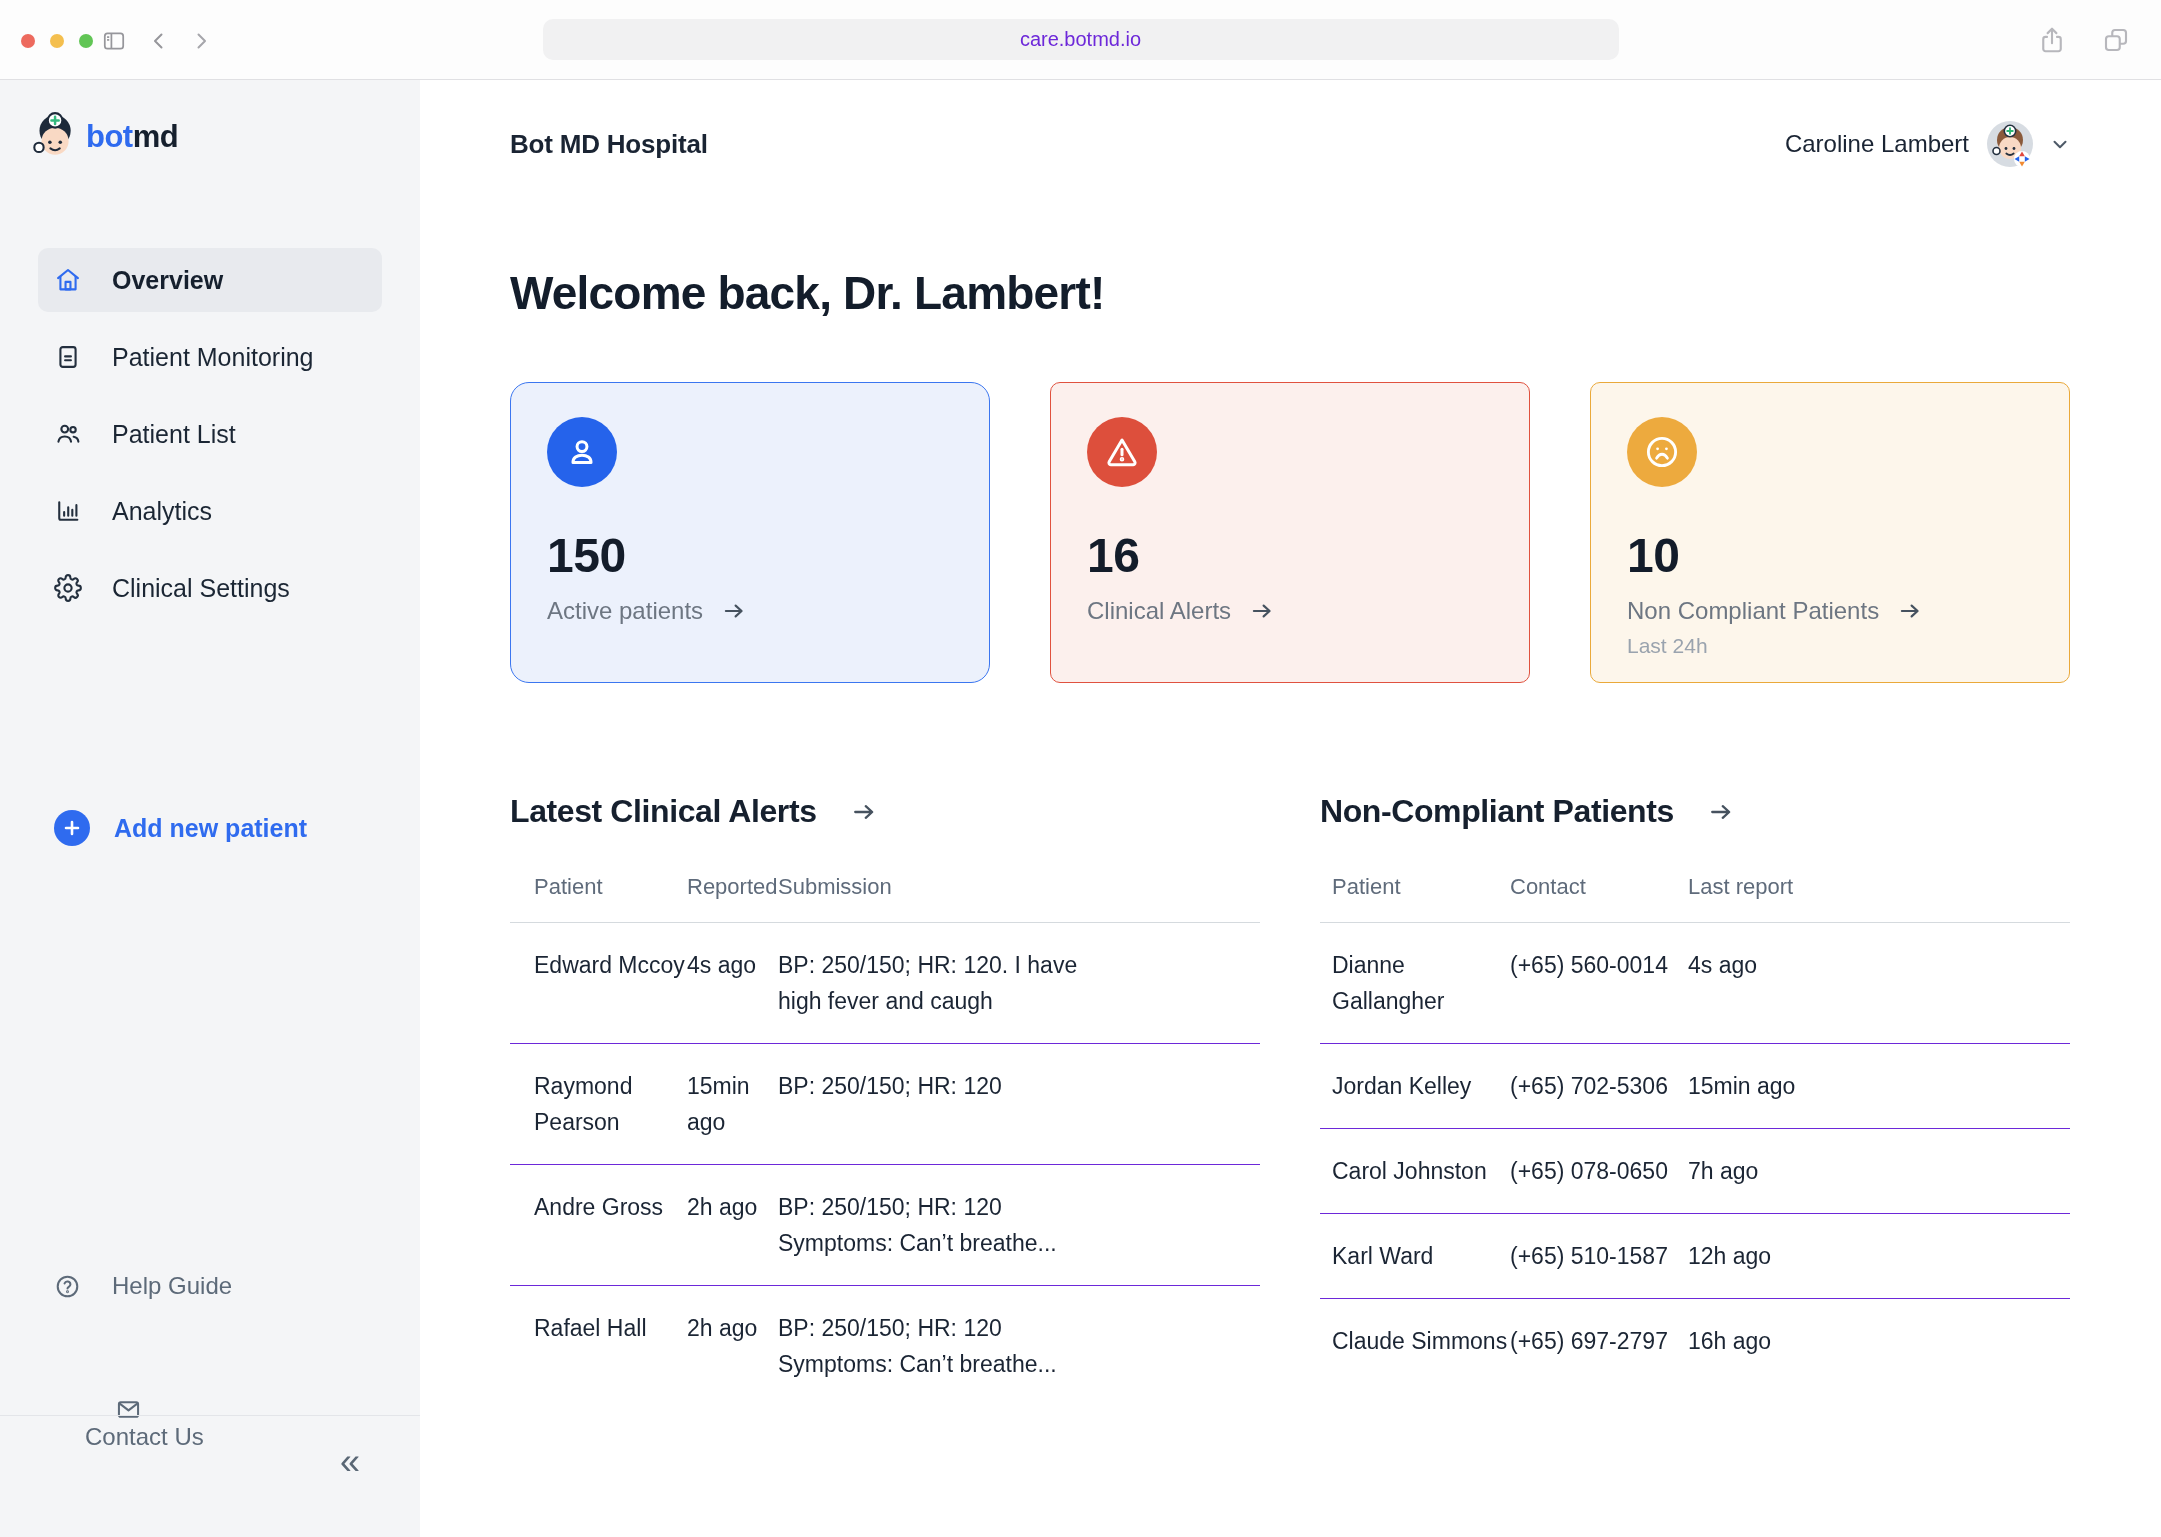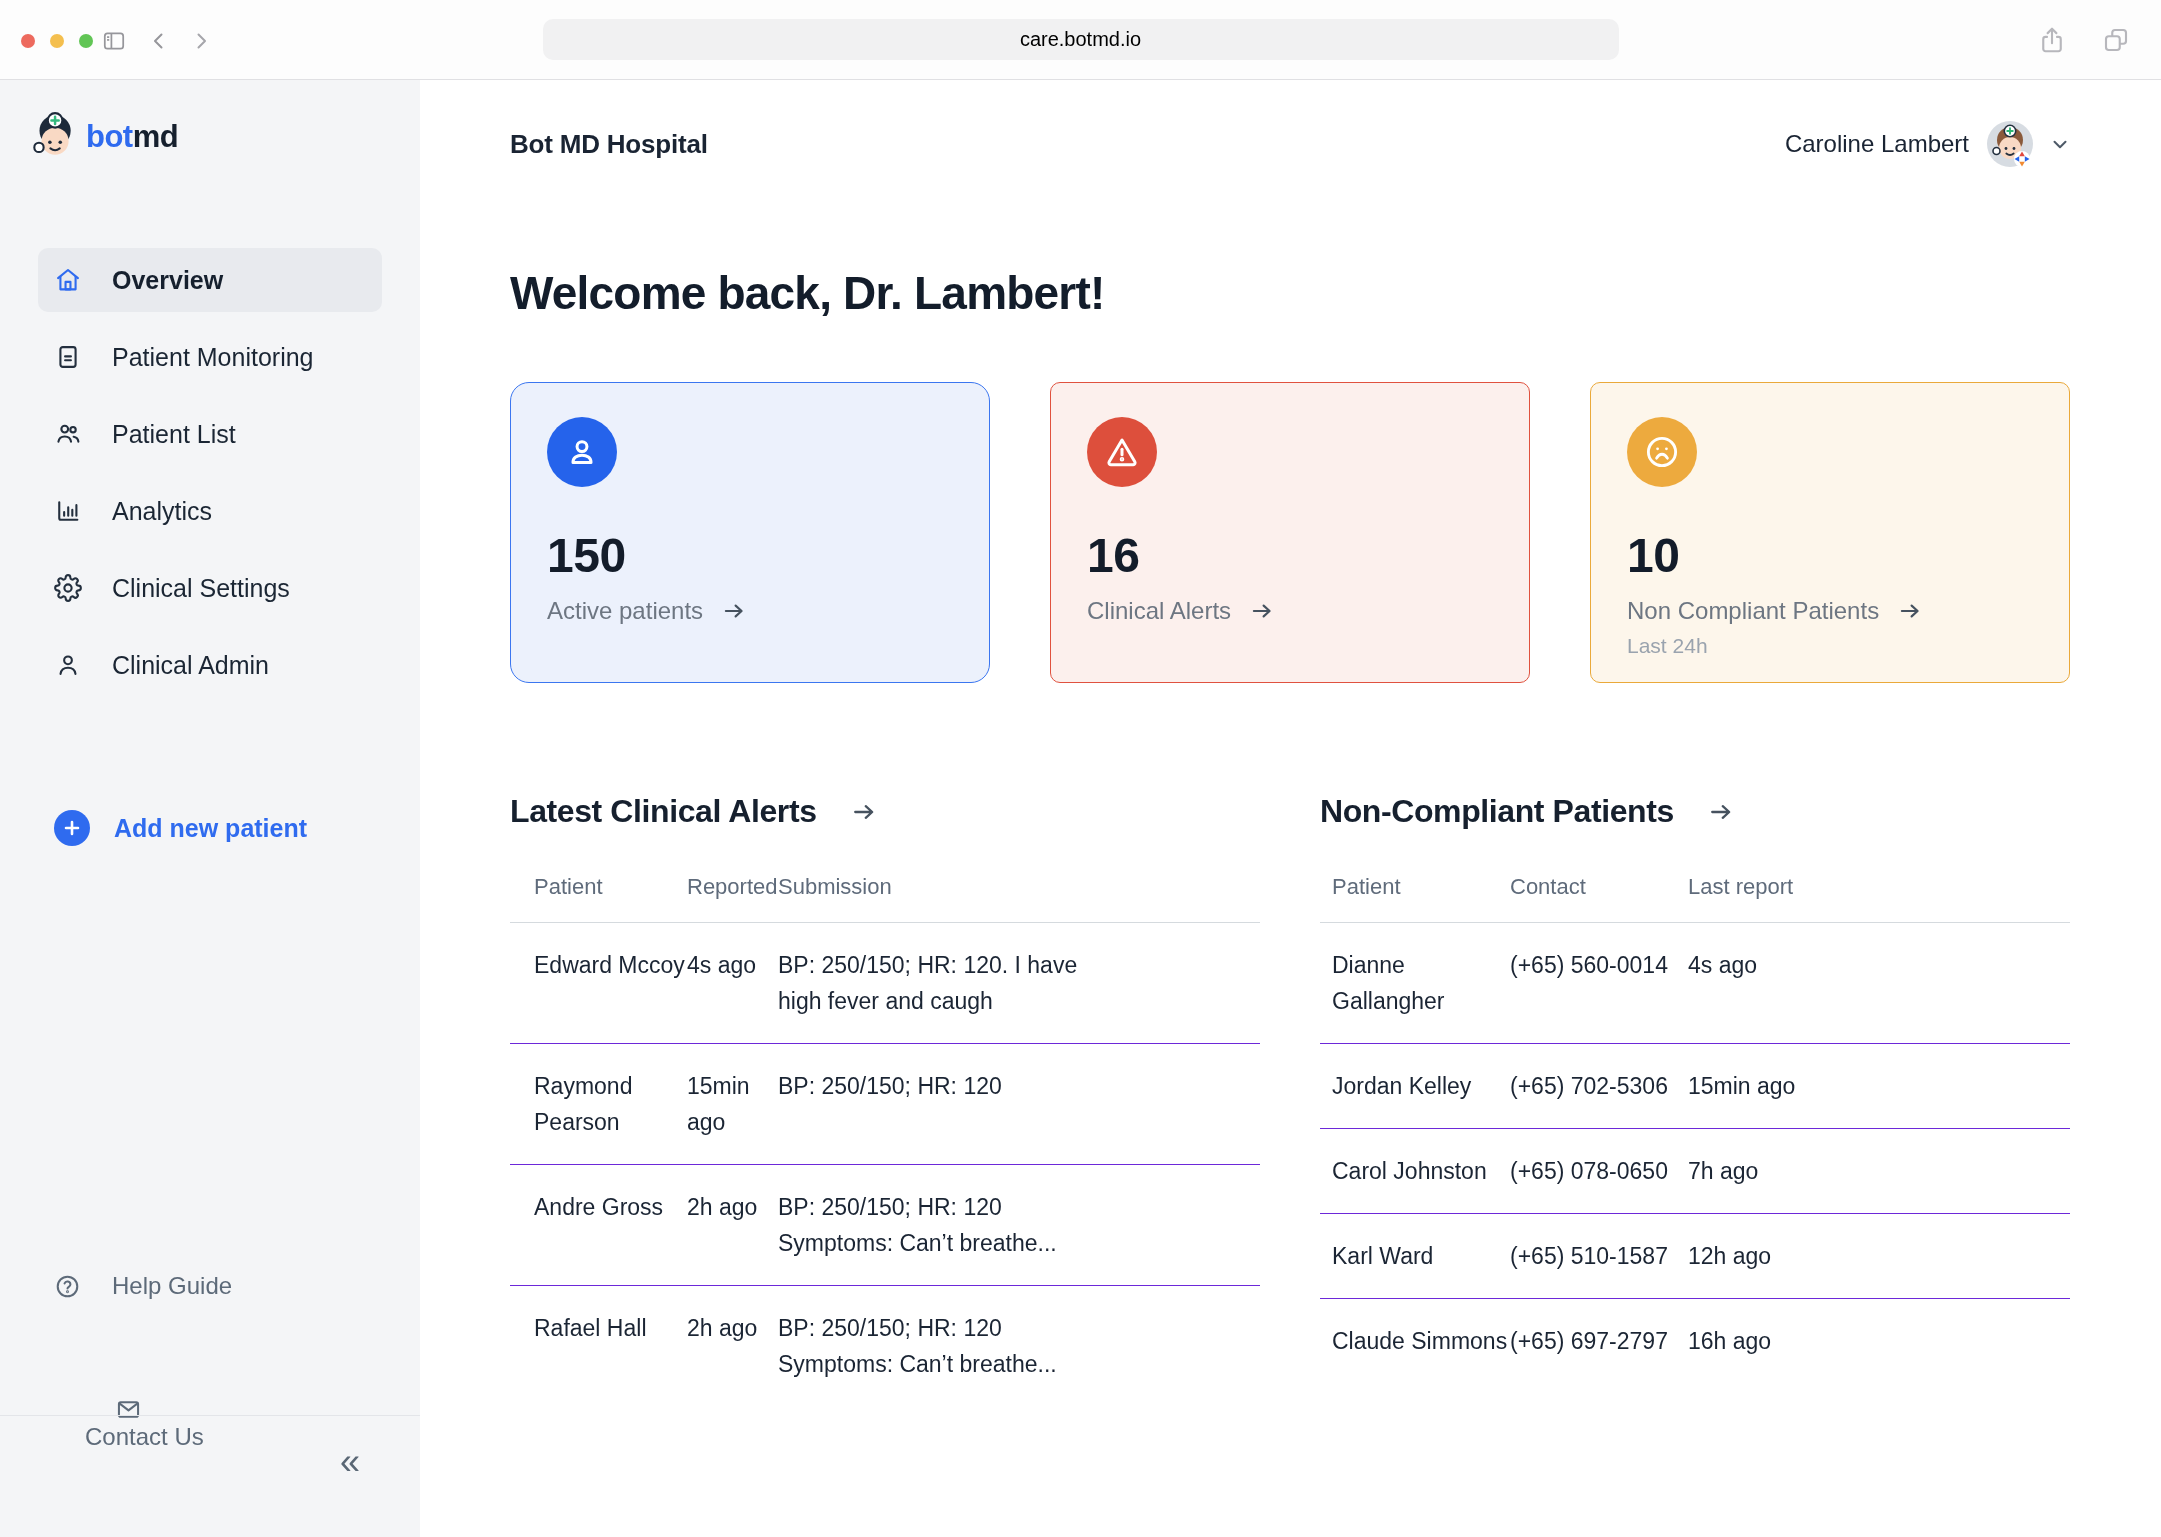--- a/index.html
+++ b/index.html
@@ -8,21 +8,21 @@
   .app { position:relative; width:2161px; height:1537px; background:#fff; overflow:hidden; }
 
   
   .chrome { position:absolute; left:0; top:0; width:100%; height:80px; background:#fdfdfd; border-bottom:1px solid #e0e0e3; }
   .lights { position:absolute; left:21px; top:34px; display:flex; gap:15px; }
   .light { width:14px; height:14px; border-radius:50%; }
   .light.red{ background:#ed6a5e; } .light.yellow{ background:#f4bf4f; } .light.green{ background:#61c555; }
   .tbtn { position:absolute; top:28px; width:26px; height:26px; display:flex; align-items:center; justify-content:center; color:#96969b; }
   .tbtn.sidebar-toggle{ left:101px; } .tbtn.back{ left:146px; } .tbtn.fwd{ left:188px; color:#a6a6ab; }
   .urlbar { position:absolute; left:50%; transform:translateX(-50%); top:19px; width:1076px; height:41px; background:#f1f1f2; border-radius:10px; display:flex; align-items:center; justify-content:center; }
-  .urlbar span { font-size:20px; color:#000000; }
+  .urlbar span { font-size:20px; color:#6d28d9; }
   .chrome-right { position:absolute; right:30px; top:25px; display:flex; gap:34px; color:#b7b7bc; }
 
   
   .sidebar { position:absolute; left:0; top:80px; width:420px; height:1457px; background:#f4f5f7; }
   .logo { position:absolute; left:30px; top:30px; display:flex; align-items:center; gap:10px; }
   .logo-text { font-size:31px; font-weight:bold; letter-spacing:-0.5px; }
   .logo-text .bot{ color:#2f6bef; } .logo-text .md{ color:#16202e; }
   .nav { position:absolute; left:38px; top:168px; width:344px; }
   .nav-item { display:flex; align-items:center; height:64px; border-radius:10px; padding-left:16px; margin-bottom:13px; cursor:default; }
   .nav-item.active { background:#e8eaee; }
@@ -179,29 +179,20 @@
       </div>
       <div class="nav-item">
         <span class="nicon">
           <svg width="28" height="28" viewBox="0 0 24 24" fill="none" stroke="currentColor" stroke-width="1.8" stroke-linecap="round" stroke-linejoin="round">
             <circle cx="12" cy="12" r="3.1"></circle>
             <path d="M19.4 15a1.7 1.7 0 0 0 .34 1.87l.06.06a2 2 0 1 1-2.83 2.83l-.06-.06a1.7 1.7 0 0 0-1.87-.34 1.7 1.7 0 0 0-1 1.55V21a2 2 0 1 1-4 0v-.09a1.7 1.7 0 0 0-1-1.55 1.7 1.7 0 0 0-1.87.34l-.06.06a2 2 0 1 1-2.83-2.83l.06-.06a1.7 1.7 0 0 0 .34-1.87 1.7 1.7 0 0 0-1.55-1H3a2 2 0 1 1 0-4h.09a1.7 1.7 0 0 0 1.55-1 1.7 1.7 0 0 0-.34-1.87l-.06-.06a2 2 0 1 1 2.83-2.83l.06.06a1.7 1.7 0 0 0 1.87.34 1.7 1.7 0 0 0 1-1.55V3a2 2 0 1 1 4 0v.09a1.7 1.7 0 0 0 1 1.55 1.7 1.7 0 0 0 1.87-.34l.06-.06a2 2 0 1 1 2.83 2.83l-.06.06a1.7 1.7 0 0 0-.34 1.87 1.7 1.7 0 0 0 1.55 1H21a2 2 0 1 1 0 4h-.09a1.7 1.7 0 0 0-1.55 1z"></path>
           </svg>
         </span>
         <span class="nlabel">Clinical Settings</span>
       </div>
-      <div class="nav-item">
-        <span class="nicon">
-          <svg width="28" height="28" viewBox="0 0 24 24" fill="none" stroke="currentColor" stroke-width="1.8" stroke-linecap="round" stroke-linejoin="round">
-            <circle cx="12" cy="8" r="3.3"></circle>
-              <path d="M5.6 19.6c.5-3.4 2.9-5.2 6.4-5.2s5.9 1.8 6.4 5.2"></path>
-          </svg>
-        </span>
-        <span class="nlabel">Clinical Admin</span>
-      </div>
     </div>
 
     <div class="add-row">
       <span class="add-circle">
         <svg width="18" height="18" viewBox="0 0 18 18" fill="none" stroke="#fff" stroke-width="2.6" stroke-linecap="round">
             <path d="M9 3v12M3 9h12"></path>
           </svg>
       </span>
       <span class="add-label">Add new patient</span>
     </div>

